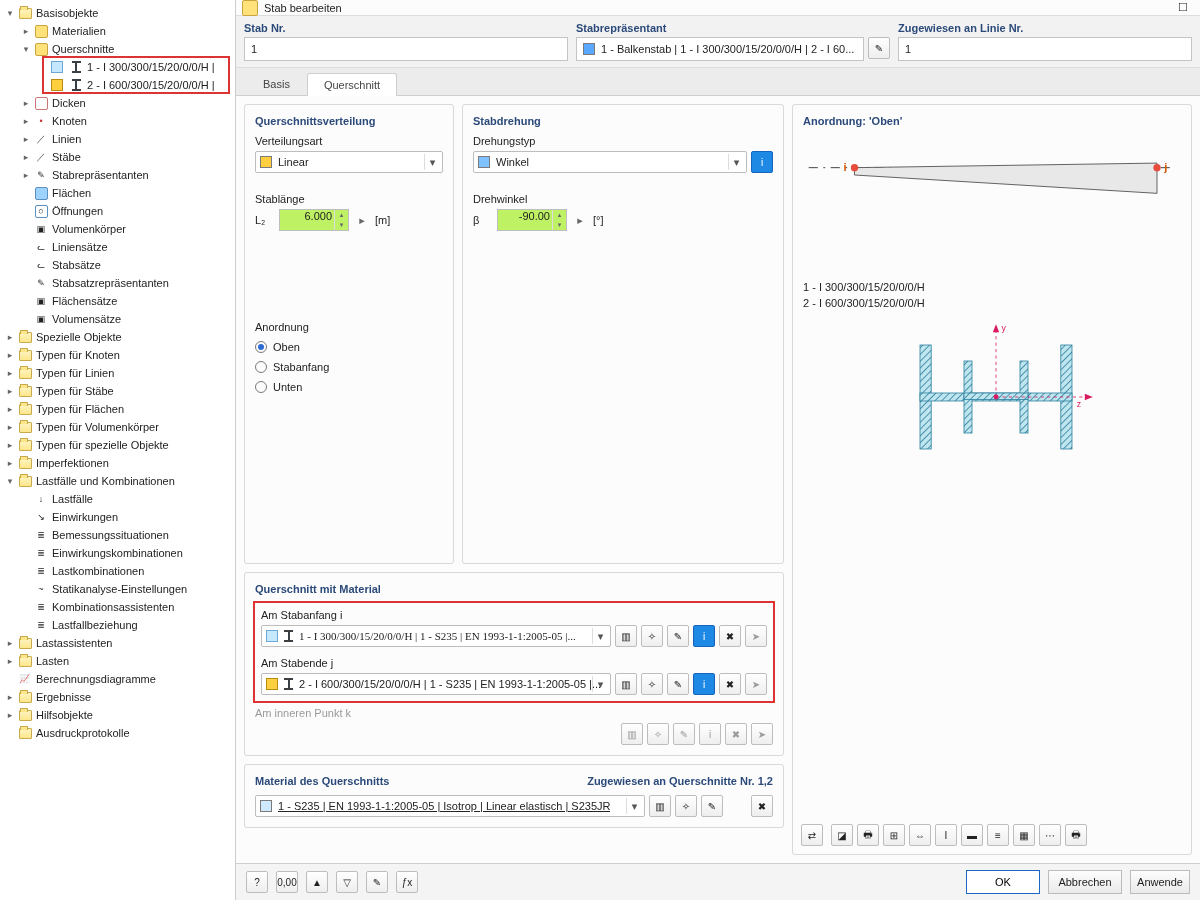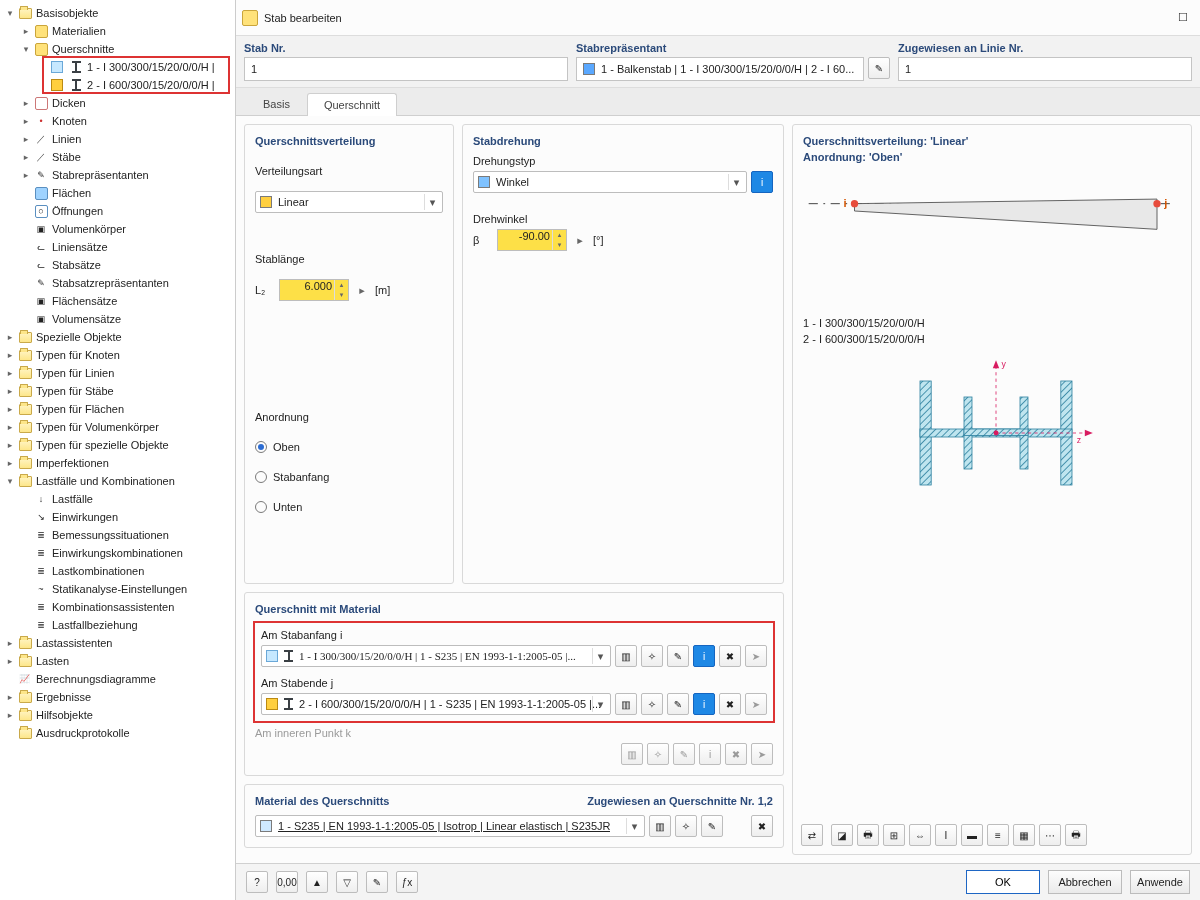--- a/index.html
+++ b/index.html
@@ -14,21 +14,21 @@
   .folder { width: 13px; height: 11px; background: linear-gradient(#fff4c2,#fde68a); border: 1px solid #c9a94a; border-radius: 1px; position: relative; }
   .folder::before { content:""; position: absolute; top:-3px; left:0; width:6px; height:3px; background:#fde68a; border:1px solid #c9a94a; border-bottom:none; border-radius:1px 1px 0 0; }
   .nodeicon { width: 13px; height: 13px; border-radius: 2px; display:flex; align-items:center; justify-content:center; font-size:9px; }
   .ind0 { padding-left: 2px; }
   .ind1 { padding-left: 18px; }
   .ind2 { padding-left: 34px; }
   .highlight-xs { position: absolute; border: 2px solid #d33; pointer-events: none; }
 
   
   .dialog { flex: 1; height: 100%; display: flex; flex-direction: column; background: #fcfcfc; }
-  .titlebar { height: 36px; display: flex; align-items: center; padding: 0 6px; border-bottom: 1px solid #ddd; }
+  .titlebar { height: 16px; display: flex; align-items: center; padding: 0 6px; border-bottom: 1px solid #ddd; }
   .titlebar .app-icon { width: 16px; height: 16px; margin-right: 6px; border:1px solid #caa53b; background:#ffe27a; border-radius:2px; }
   .titlebar .spacer { flex: 1; }
   .titlebar .winbtn { width: 22px; height: 20px; margin-left: 4px; display:flex; align-items:center; justify-content:center; }
 
   .headerbar { display: flex; gap: 8px; padding: 6px 8px; background: #f2f2f2; border-bottom: 1px solid #ddd; }
   .hb-group { display: flex; flex-direction: column; gap: 3px; }
   .hb-label { font-weight: bold; color: #2b4a7a; }
   .hb-input { height: 24px; background: #fff; border: 1px solid #c4c4c4; padding: 0 6px; display:flex; align-items:center; gap:6px; }
   .group-stabnr { width: 324px; }
   .group-repr  { width: 314px; }
@@ -45,21 +45,21 @@
   .col-right{ flex:1; display:flex; flex-direction:column; gap:4px; border:1px solid #d9d9d9; border-radius:3px; padding:10px; position:relative; }
 
   .panel { border:1px solid #d9d9d9; border-radius:3px; padding:10px; }
   .panel-title { color:#2b4a7a; font-weight:bold; margin-bottom:8px; }
   .row2 { display:flex; gap:8px; }
   .row2 > .panel { flex:1; }
   .field-label { margin-bottom:4px; }
   .combo { height:22px; width:100%; background:#fff; border:1px solid #bdbdbd; border-radius:2px; display:flex; align-items:center; padding:0 4px; gap:6px; position:relative; }
   .combo .dd { position:absolute; right:2px; top:2px; bottom:2px; width:16px; display:flex; align-items:center; justify-content:center; color:#555; border-left:1px solid #ddd; }
   .spinset { display:flex; align-items:center; gap:6px; }
-  .spinner { width:70px; height:22px; border:1px solid #bdbdbd; background:#fde047; display:flex; align-items:center; justify-content:flex-end; padding:0 16px 8px 4px; position:relative; }
+  .spinner { width:70px; height:22px; border:1px solid #bdbdbd; background:#bef264; display:flex; align-items:center; justify-content:flex-end; padding:0 16px 8px 4px; position:relative; }
   .spinner .updown { position:absolute; right:0; top:0; bottom:0; width:14px; border-left:1px solid #ddd; display:flex; flex-direction:column; }
   .spinner .updown div{ flex:1; display:flex; align-items:center; justify-content:center; font-size:7px; color:#666; }
   .step-arrow { width:14px; height:22px; display:flex; align-items:center; justify-content:center; color:#666; }
   .radio-opt { display:flex; align-items:center; gap:6px; height:20px; }
   .radio-opt .r { width:12px; height:12px; border:1px solid #7a7a7a; border-radius:50%; display:flex; align-items:center; justify-content:center; }
   .radio-opt .r.sel::after{content:""; width:6px; height:6px; background:#2b6cd2; border-radius:50%;}
   .disabled { color:#9a9a9a; }
 
   .btn-row { display:flex; gap:4px; margin-top:4px; }
   .btn-row.right { justify-content:flex-end; }
@@ -429,21 +429,21 @@
     <div class="tabstrip">
       <div class="tab"><span>Basis</span></div>
       <div class="tab active"><span>Querschnitt</span></div>
     </div>
 
     <div class="body">
       <div class="col-left">
 
         <div class="row2" style="height:460px;">
 
-          <div class="panel" style="width:210px; flex:none; display:flex; flex-direction:column;gap:10px;">
+          <div class="panel" style="width:210px; flex:none; display:flex; flex-direction:column;">
             <div class="panel-title">Querschnittsverteilung</div>
             <div class="field-label">Verteilungsart</div>
             <div class="combo">
               <span class="color-swatch" style="background:#ffcf3f;"></span>
               <span>Linear</span>
               <span class="dd">▾</span>
             </div>
             <div style="height:20px;"></div>
             <div class="field-label">Stablänge</div>
             <div class="spinset">
@@ -568,21 +568,20 @@
             <div class="icon-btn">▥</div>
             <div class="icon-btn">✧</div>
             <div class="icon-btn">✎</div>
             <div style="width:20px;"></div>
             <div class="icon-btn">✖</div>
           </div>
         </div>
       </div>
 
       <div class="col-right">
-        <div style="color:#2b4a7a; font-weight:bold;">Querschnittsverteilung: 'Linear'</div>
         <div style="color:#2b4a7a; font-weight:bold;">Anordnung: 'Oben'</div>
 
         <div class="preview-elev">
           <svg viewBox="0 0 400 120">
             <line x1="0" y1="40" x2="400" y2="40" stroke="#333" stroke-dasharray="10 6 2 6"></line>
             <polygon points="50,40 380,35 380,68 50,48" fill="#e8e8e8" stroke="#555"></polygon>
             <circle cx="50" cy="40" r="4" fill="#e74c3c"></circle>
             <circle cx="380" cy="40" r="4" fill="#e74c3c"></circle>
             <text x="38" y="44" fill="#d35400" font-size="12" font-weight="bold">i</text>
             <text x="388" y="44" fill="#d35400" font-size="12" font-weight="bold">j</text>

